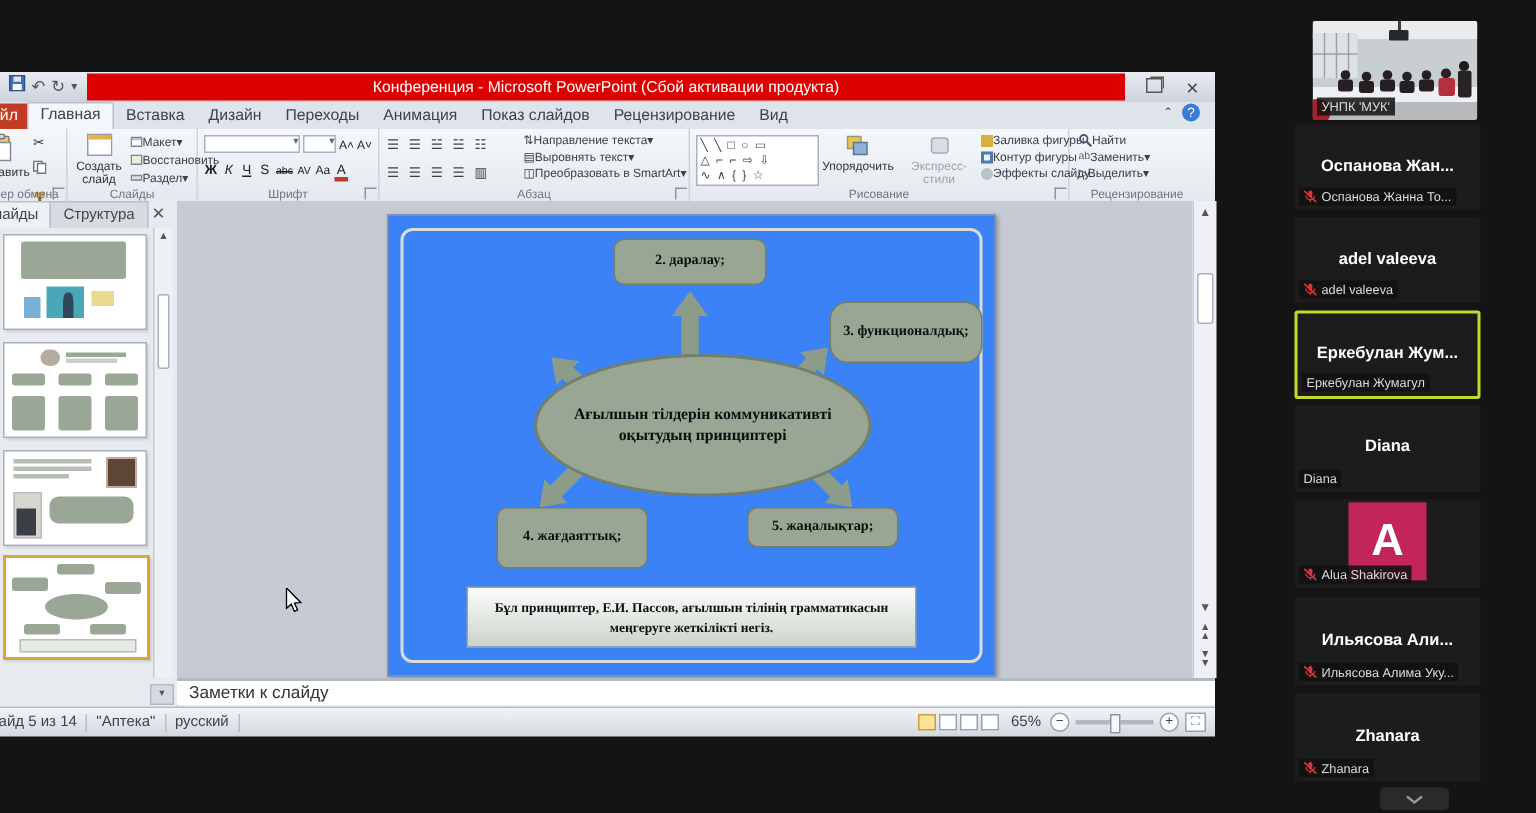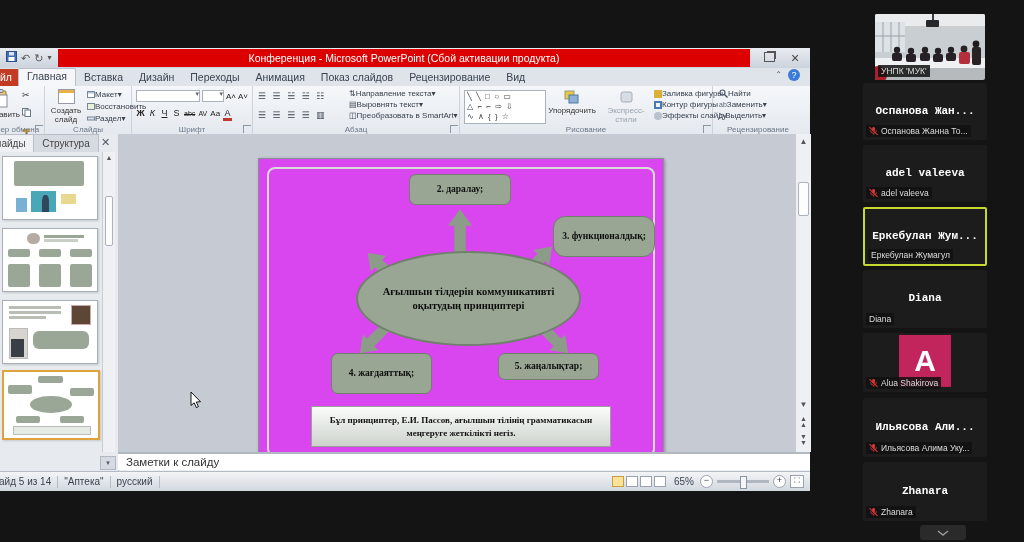--- a/index.html
+++ b/index.html
@@ -32,21 +32,21 @@
   .shapesbox{background:#fff;border:1px solid #aab2bd;font-size:8px;line-height:10px;color:#444;padding:1px 2px;letter-spacing:1px;}
   
   #panel{left:0;top:86px;width:138px;height:337px;background:#e7eaee;border-right:1px solid #b9c0ca;}
   .ptab{position:absolute;top:0;height:17px;font-size:10px;line-height:17px;text-align:center;color:#444;background:#d6dbe2;border:1px solid #b9c0ca;border-bottom:none;}
   .ptab.active{background:#eef1f4;}
   .thumb{position:absolute;left:22px;width:94px;background:#fff;border:1px solid #a9afb8;box-shadow:1px 1px 2px rgba(0,0,0,.15);}
   .thumb.sel{border:2px solid #e0a33b;}
   .tg{position:absolute;background:#9aa796;border-radius:2px;}
   
   #editor{left:138px;top:86px;width:677px;height:318px;background:#c6cbd3;}
-  #slide{position:absolute;left:140px;top:24px;width:404px;height:306px;background:#d946ef;border:1px solid #8a9098;box-shadow:1px 1px 3px rgba(0,0,0,.3);}
+  #slide{position:absolute;left:140px;top:9px;width:404px;height:306px;background:#3b82f6;border:1px solid #8a9098;box-shadow:1px 1px 3px rgba(0,0,0,.3);}
   #frame{position:absolute;left:8px;top:8px;right:8px;bottom:8px;border:2px solid #d8dcd7;border-radius:8px;}
   .gbox{position:absolute;background:#98a693;border:1px solid #70806c;border-radius:7px;display:flex;align-items:center;justify-content:center;
     text-align:center;font:bold 9.5px "Liberation Serif",serif;color:#0e0e0e;padding:2px;box-sizing:border-box;line-height:1.2;}
   #ell{position:absolute;left:97px;top:92px;width:225px;height:95px;background:#98a693;border:2px solid #70806c;border-radius:50%;
     display:flex;align-items:center;justify-content:center;text-align:center;font:bold 10.5px "Liberation Serif",serif;color:#0e0e0e;padding:8px 24px;box-sizing:border-box;line-height:1.3;}
   .barrow{position:absolute;background:#8d9c88;clip-path:polygon(50% 0%,100% 38%,74% 38%,74% 100%,26% 100%,26% 38%,0% 38%);}
   #sfooter{position:absolute;left:52px;top:247px;width:300px;height:41px;background:linear-gradient(#fbfcfb,#ccd3cb);
     border:1px solid #9aa09a;display:flex;align-items:center;justify-content:center;text-align:center;
     font:bold 9px "Liberation Serif",serif;color:#111;padding:0 12px;box-sizing:border-box;line-height:1.35;}
   
@@ -58,21 +58,21 @@
   #status{left:0;top:423px;width:830px;height:19px;background:linear-gradient(#f2f4f7,#d2d8df);border-top:1px solid #b4bbc4;
     display:flex;align-items:center;font-size:10px;color:#3c piece4;color:#3c4450;}
   .ssep{width:1px;height:12px;background:#b7bdc6;margin:0 6px;}
   .vicon{width:12px;height:11px;border:1px solid #9aa2ae;background:#fff;margin-right:2px;display:inline-block;box-sizing:border-box;}
   .vicon.on{background:#fbe29b;border-color:#c89f3c;}
   
   #plist{left:862px;top:0;width:126px;height:542px;}
   .tile{position:absolute;left:1px;width:124px;background:#1c1c1c;border-radius:2px;overflow:hidden;}
   .tile.active{left:1px;width:120px;border:2px solid #c5d92e;}
   .ptitle{position:absolute;left:0;right:0;top:50%;transform:translateY(-60%);text-align:center;
-    font-weight:bold;font-size:11px;color:#fff;white-space:nowrap;overflow:hidden;font-family:Liberation Mono, monospace;}
+    font-weight:bold;font-size:11px;color:#fff;white-space:nowrap;overflow:hidden;}
   .pbadge{position:absolute;left:3px;bottom:3px;background:rgba(16,16,16,.85);color:#ddd;font-size:8.5px;
     padding:1px 3px;display:flex;align-items:center;gap:3px;white-space:nowrap;max-width:116px;overflow:hidden;}
   .avatar{position:absolute;left:50%;top:50%;transform:translate(-50%,-54%);width:52px;height:52px;
     display:flex;align-items:center;justify-content:center;color:#fff;font-size:30px;font-weight:bold;}
   #morebtn{position:absolute;left:920px;top:525px;width:46px;height:15px;background:#2a2a2a;border-radius:3px;
     display:flex;align-items:center;justify-content:center;}
 </style>
 </head>
 <body>
 

